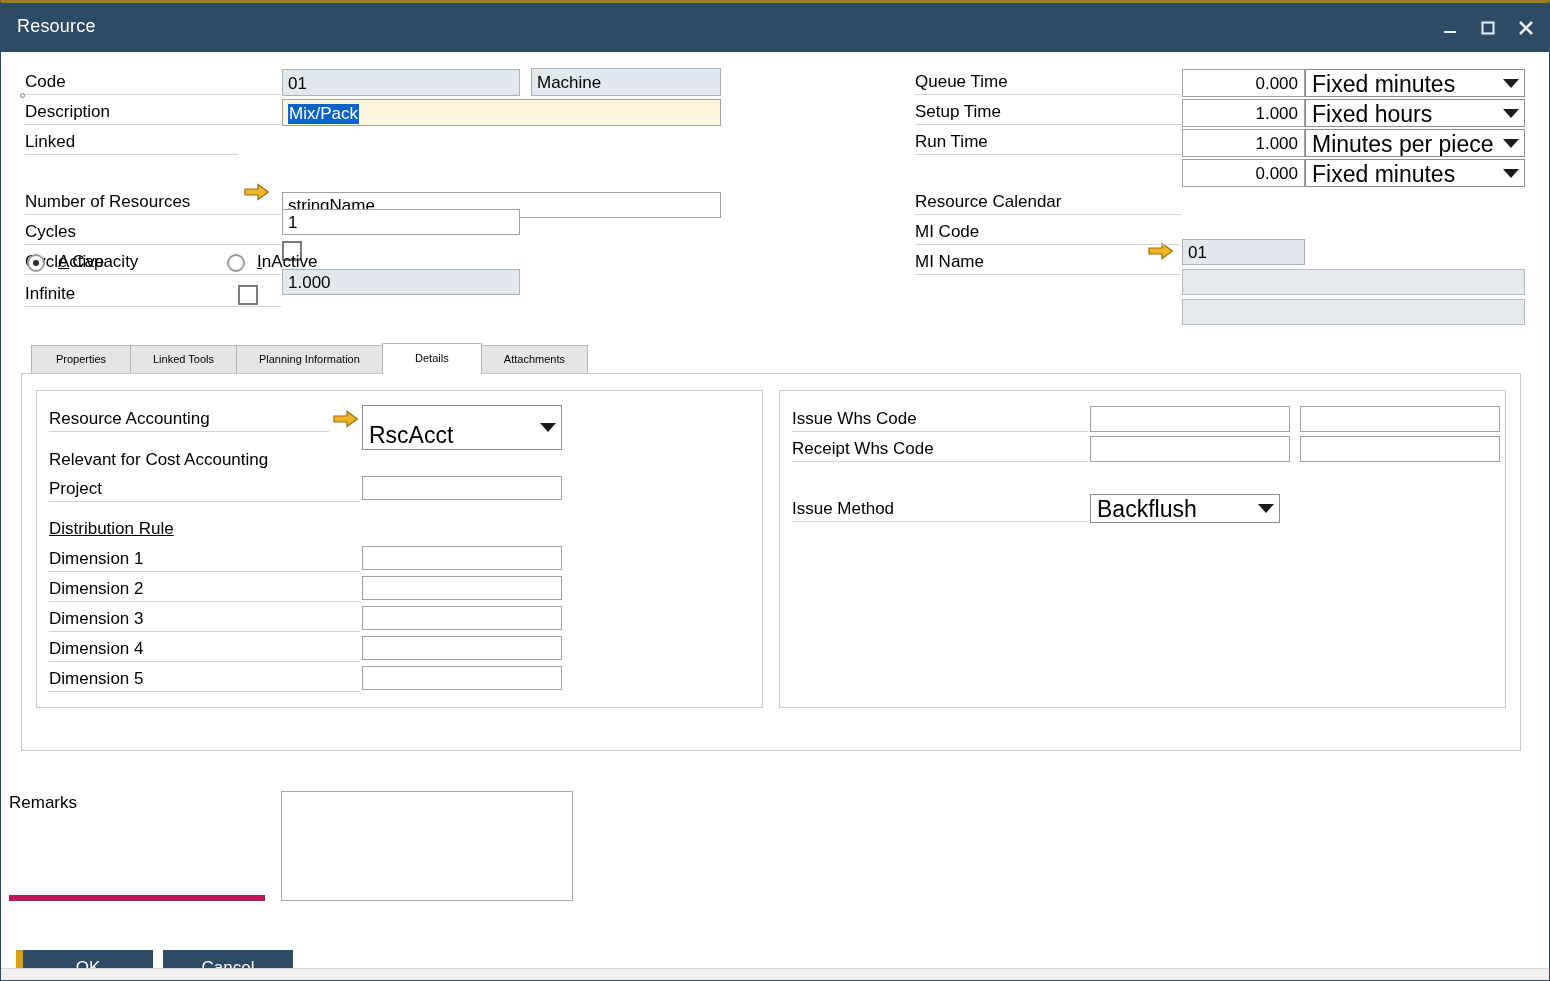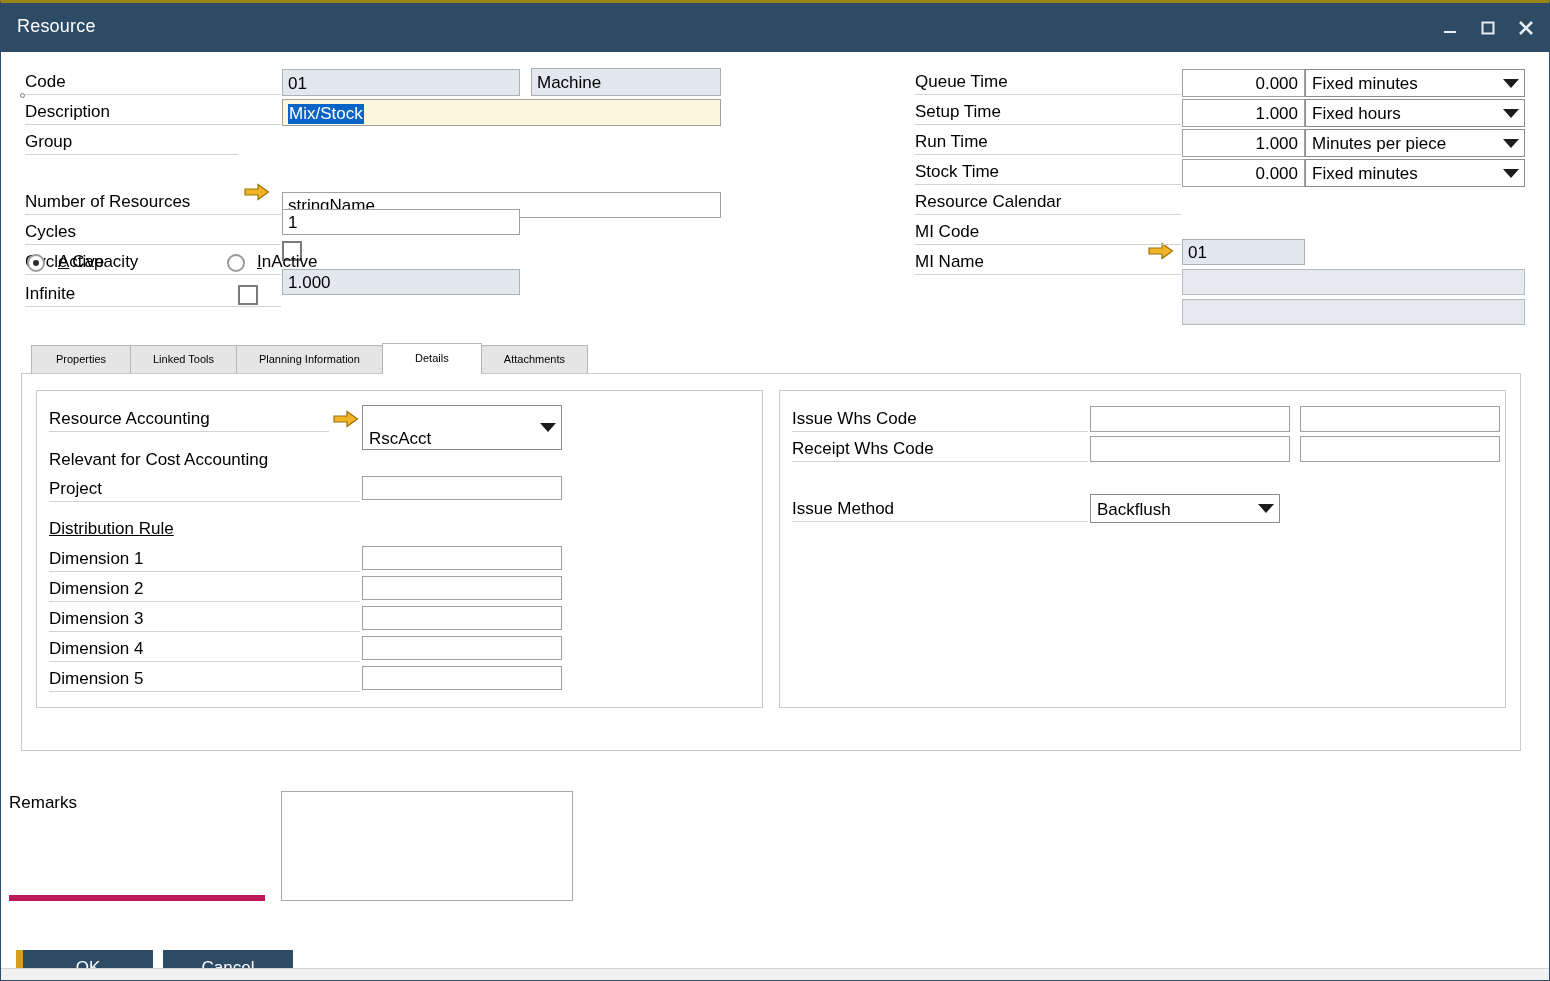--- a/index.html
+++ b/index.html
@@ -89,21 +89,21 @@
   .sel-text {
     background: #0a64c8; color: #ffffff;
     padding: 0 1px;
   }
 
   
   .combo {
     position: absolute;
     background: #ffffff;
     border: 1px solid #8c8c8c;
-    font-size: 17px; color: #000;
+    font-size: 23px; color: #000;
     display: flex; align-items: center;
     padding-left: 6px;
     overflow: hidden; white-space: nowrap;
   }
   .combo .cv { flex: 1 1 auto; padding-top: 2px; }
   .combo .carat {
     flex: 0 0 auto;
     width: 26px; height: 100%;
     display: flex; align-items: center; justify-content: center;
   }
@@ -235,24 +235,24 @@
   <div id="content">
 
     <div id="corner-dot"></div>
 
     <div class="lbl ul" style="left:24px; top:20px; width:256px;">Code</div>
     <div class="fld gray" style="left:281px; top:17px; width:238px; height:27px;">01</div>
     <div class="fld gray" style="left:530px; top:16px; width:190px; height:28px;">Machine</div>
 
     <div class="lbl ul" style="left:24px; top:50px; width:256px;">Description</div>
     <div class="fld active" style="left:281px; top:47px; width:439px; height:27px;">
-      <span class="sel-text">Mix/Stock</span>
-    </div>
-
-    <div class="lbl ul" style="left:24px; top:80px; width:213px;">Group</div>
+      <span class="sel-text">Mix/Pack</span>
+    </div>
+
+    <div class="lbl ul" style="left:24px; top:80px; width:213px;">Linked</div>
     <div class="lookup-arrow" style="left:243px; top:131px;">
       <svg width="26" height="18" viewBox="0 0 26 18">
         <path d="M1 6 H14 V1.5 L24.5 9 L14 16.5 V12 H1 Z" fill="#f0b429" stroke="#9d7005" stroke-width="1.2"></path>
       </svg>
     </div>
     <div class="fld" style="left:281px; top:140px; width:439px; height:26px;">stringName</div>
 
     <div class="lbl ul" style="left:24px; top:140px; width:256px;">Number of Resources</div>
     <div class="fld" style="left:281px; top:157px; width:238px; height:26px;">1</div>
 
@@ -295,21 +295,20 @@
 
     <div class="lbl ul" style="left:914px; top:80px; width:266px;">Run Time</div>
     <div class="fld num" style="left:1181px; top:77px; width:123px; height:28px;">1.000</div>
     <div class="combo" style="left:1304px; top:77px; width:220px; height:28px;">
       <span class="cv">Minutes per piece</span>
       <span class="carat">
           <i class="tri-down"></i>
         </span>
     </div>
 
-    <div class="lbl ul" style="left:914px; top:110px; width:266px;">Stock Time</div>
     <div class="fld num" style="left:1181px; top:107px; width:123px; height:28px;">0.000</div>
     <div class="combo" style="left:1304px; top:107px; width:220px; height:28px;">
       <span class="cv">Fixed minutes</span>
       <span class="carat">
           <i class="tri-down"></i>
         </span>
     </div>
 
     <div class="lbl ul" style="left:914px; top:140px; width:266px;">Resource Calendar</div>
     <div class="lookup-arrow" style="left:1147px; top:190px;">

